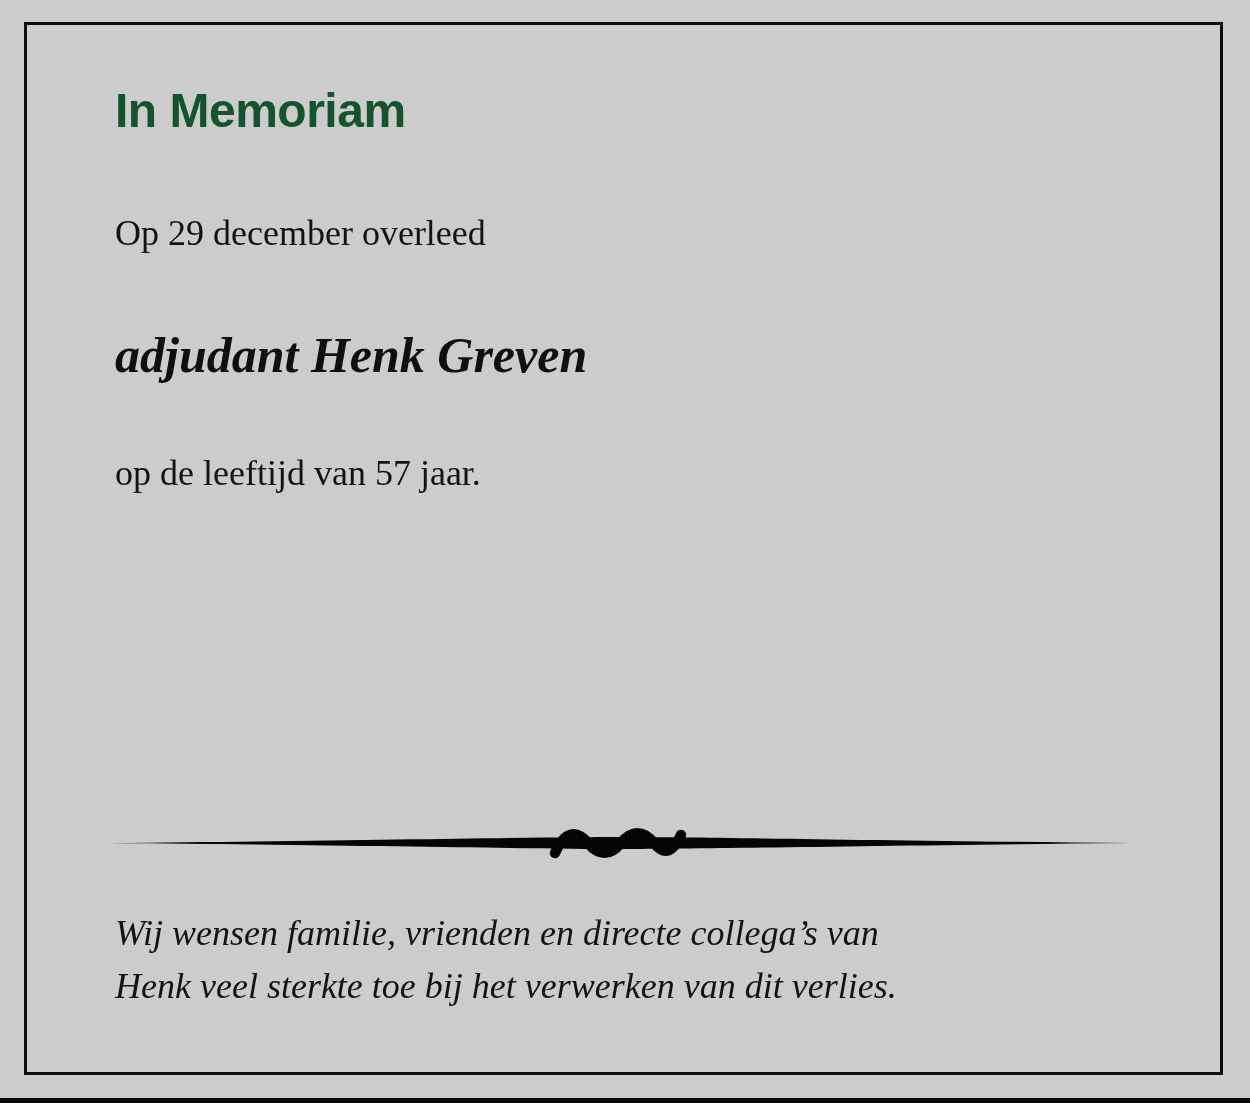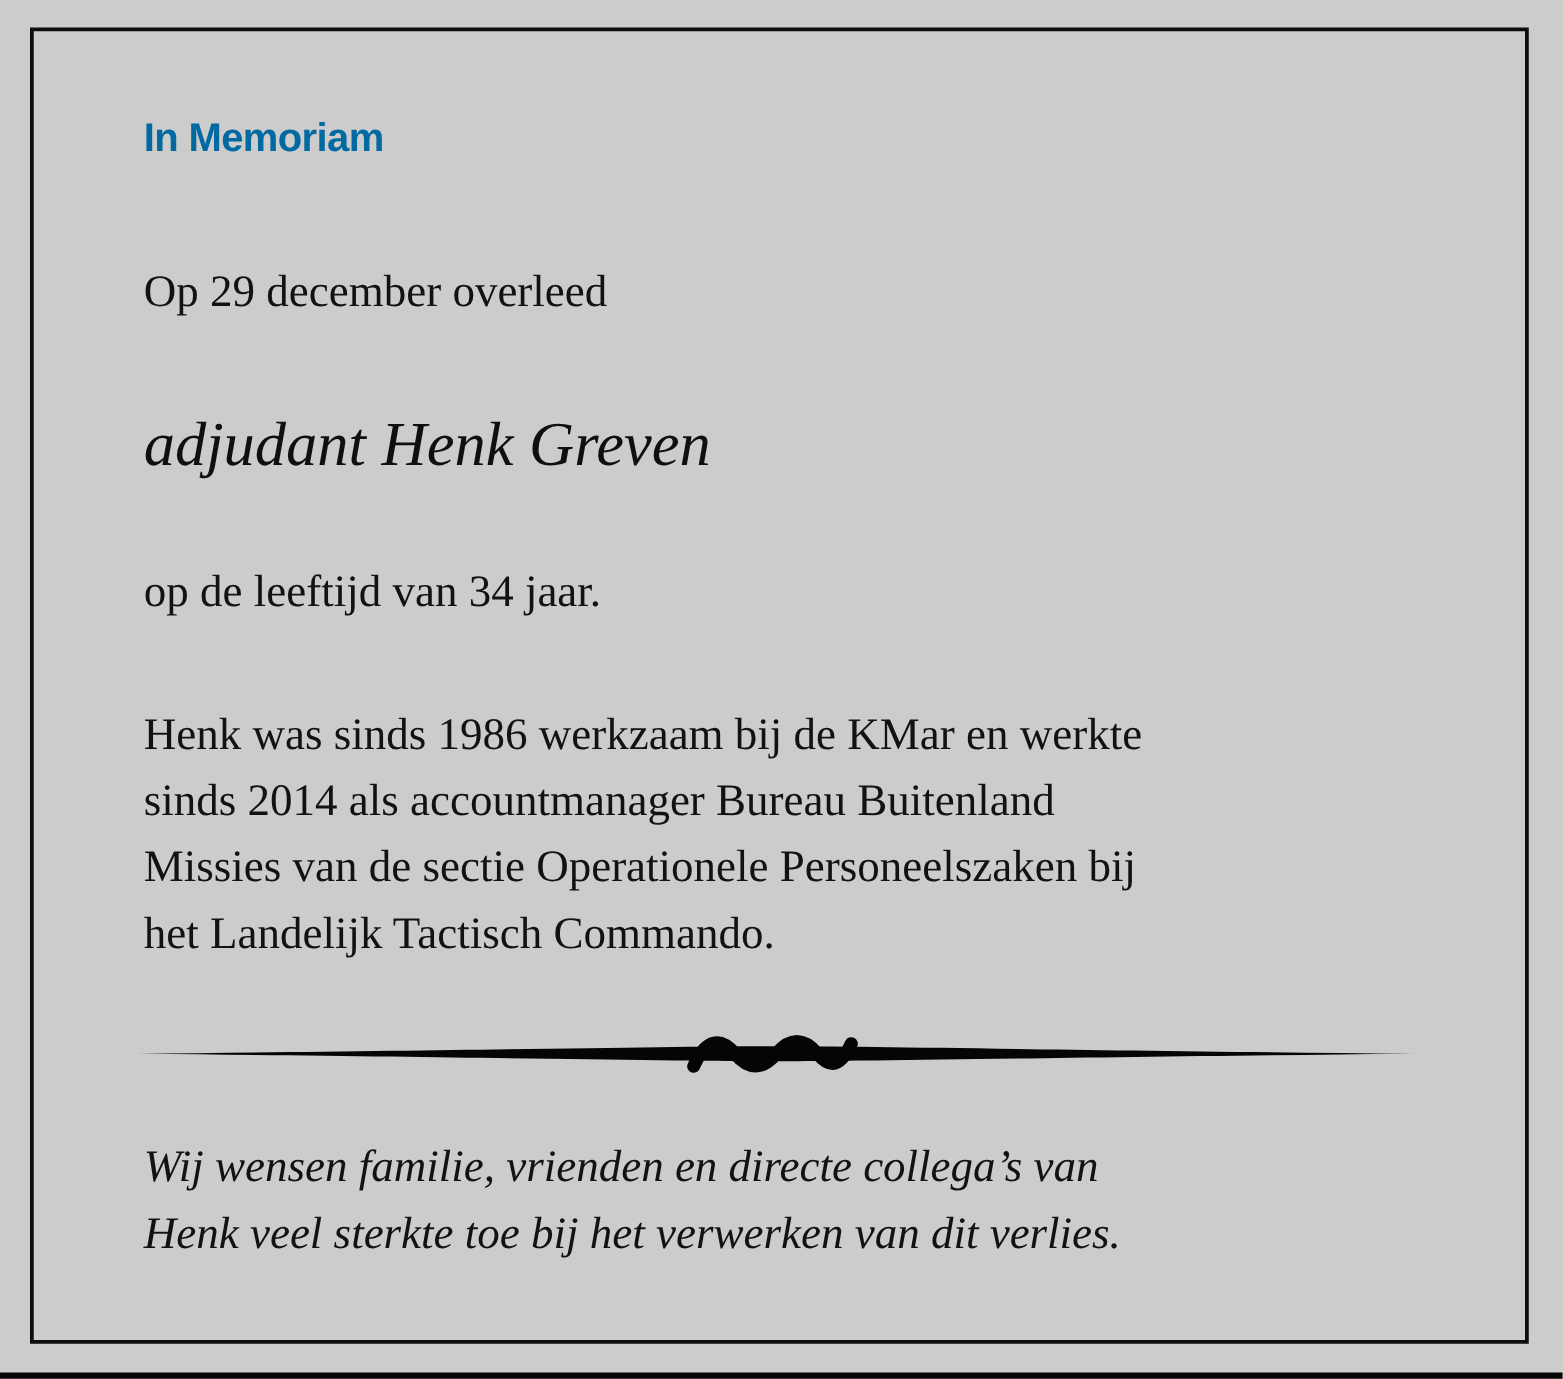--- a/index.html
+++ b/index.html
@@ -25,43 +25,43 @@
     background: #cccccc;
   }
   .memoriam-card > * {
     position: absolute;
   }
   .card-title {
     left: 88px;
     top: 59px;
     font-family: "Liberation Sans", sans-serif;
     font-weight: 700;
-    font-size: 32px;
+    font-size: 48px;
     line-height: 53px;
     letter-spacing: -0.5px;
-    color: #0369a1;
+    color: #14532d;
     margin: 0;
     text-align: right;
   }
   .serif-line {
     left: 88px;
     font-family: "Liberation Serif", serif;
     font-size: 36px;
     line-height: 53px;
     color: #121212;
     white-space: pre-line;
     margin: 0;
     width: 1040px;
   }
   .intro-line      { top: 182px; }
   .deceased-name   {
     left: 88px;
     top: 303px;
     font-family: "Liberation Serif", serif;
-    font-weight: 400;
+    font-weight: 700;
     font-style: italic;
     font-size: 50px;
     line-height: 54px;
     color: #0f0f0f;
     margin: 0;
   }
   .age-line        { top: 422px; }
   .career-par      { top: 536px; }
   .condolence-par  { top: 882px; font-style: italic; }
   .divider-wrap {
@@ -84,26 +84,22 @@
 <body>
 
 <div class="memoriam-card">
 
   <h1 class="card-title">In Memoriam</h1>
 
   <p class="serif-line intro-line">Op 29 december overleed</p>
 
   <p class="deceased-name">adjudant Henk Greven</p>
 
-  <p class="serif-line age-line">op de leeftijd van 34 jaar.</p>
+  <p class="serif-line age-line">op de leeftijd van 57 jaar.</p>
 
-  <p class="serif-line career-par">Henk was sinds 1986 werkzaam bij de KMar en werkte
-sinds 2014 als accountmanager Bureau Buitenland
-Missies van de sectie Operationele Personeelszaken bij
-het Landelijk Tactisch Commando.</p>
 
   <div class="divider-wrap">
     <svg width="1020" height="46" viewBox="0 0 1020 46" xmlns="http://www.w3.org/2000/svg" aria-hidden="true">
 
       <path fill="#050505" d="M0,23 C260,20.5 430,17 510,17 C590,17 760,20.5 1020,23
                C760,25.5 590,29 510,29 C430,29 260,25.5 0,23 Z"></path>
 
       <g transform="translate(510,23)">
         <path fill="none" stroke="#050505" stroke-width="10.5" stroke-linecap="round" d="M -66,10
                  C -56,-13 -44,-13 -33,0

